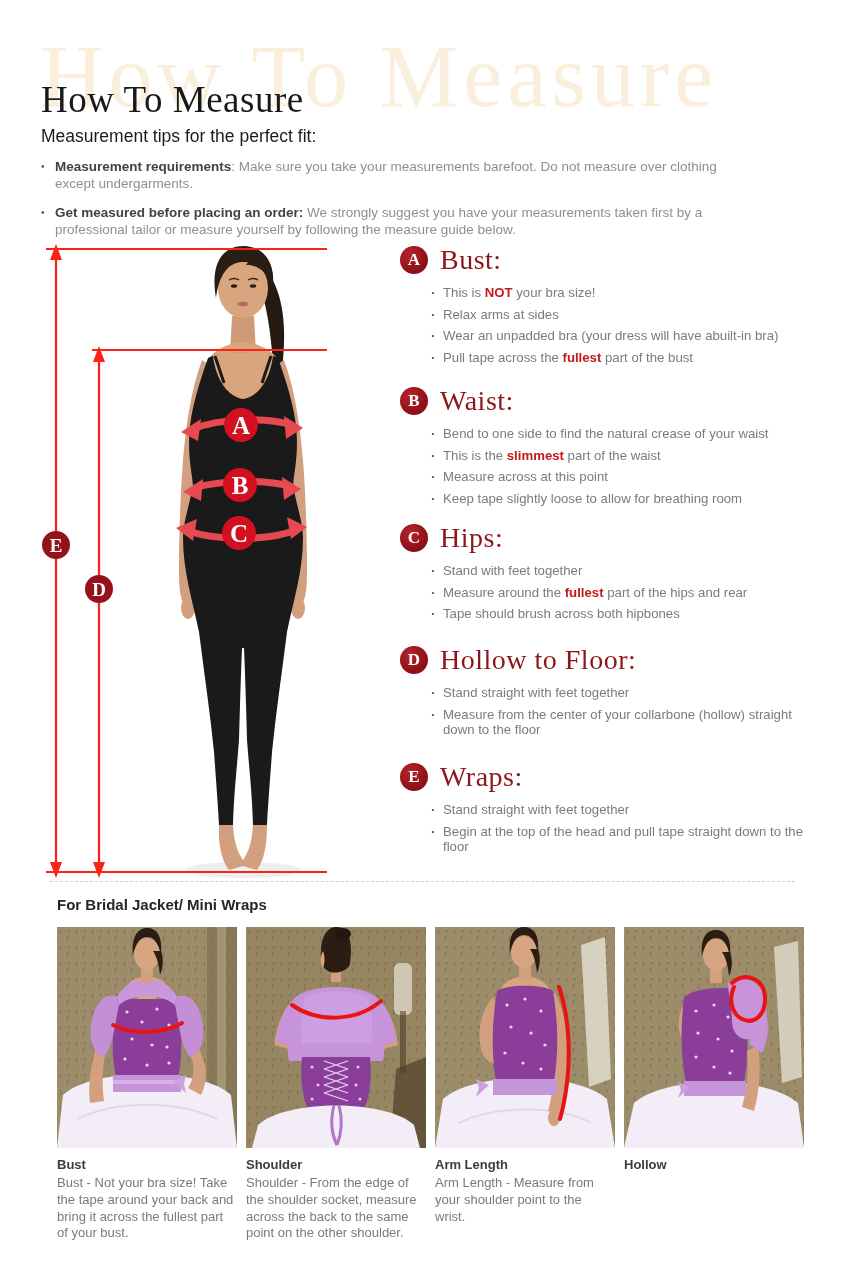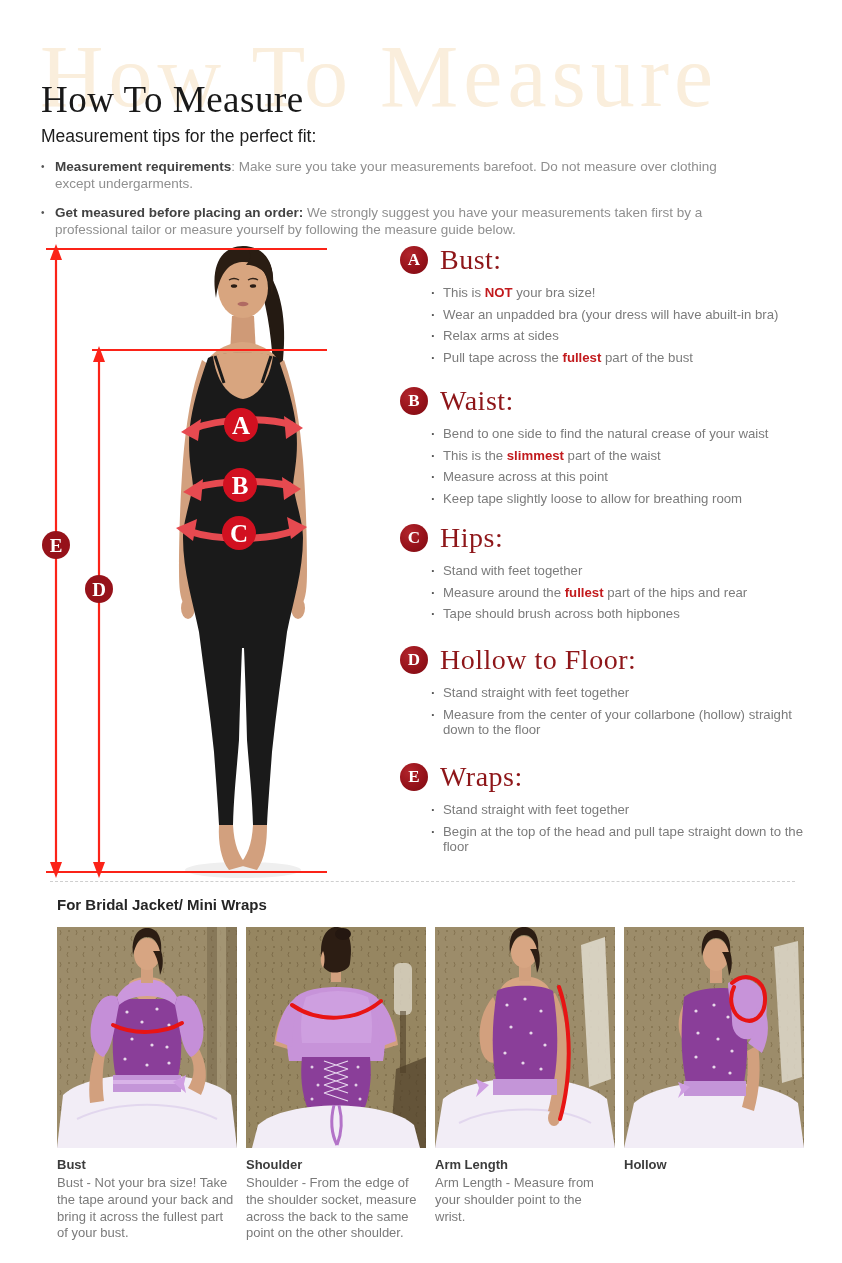--- a/index.html
+++ b/index.html
@@ -141,22 +141,22 @@
   <div class="divider-dashed"></div>
 
   <div id="sections-host">
       <div class="section" style="top: 233px;">
         <div class="sec-head">
           <span class="badge">A</span>
           <span class="sec-title">Bust:</span>
         </div>
         <ul class="sec-list">
           <li>This is <strong>NOT</strong> your bra size!</li>
+          <li>Relax arms at sides</li>
           <li>Wear an unpadded bra (your dress will have abuilt-in bra)</li>
-          <li>Relax arms at sides</li>
           <li>Pull tape across the <strong>fullest</strong> part of the bust</li>
         </ul>
       </div>
       <div class="section" style="top: 374px;">
         <div class="sec-head">
           <span class="badge">B</span>
           <span class="sec-title">Waist:</span>
         </div>
         <ul class="sec-list">
           <li>Bend to one side to find the natural crease of your waist</li>

